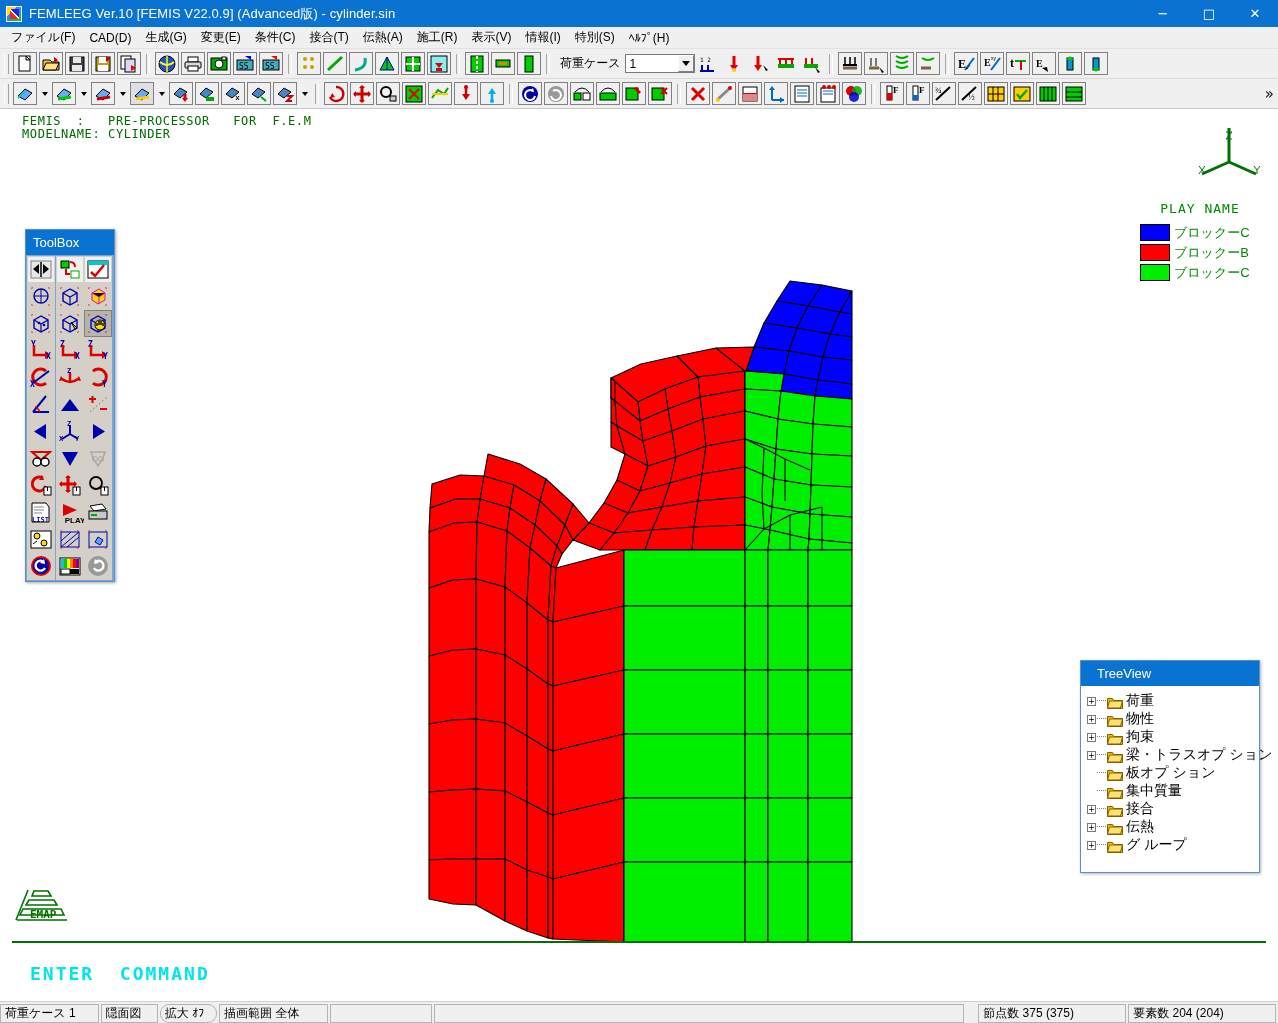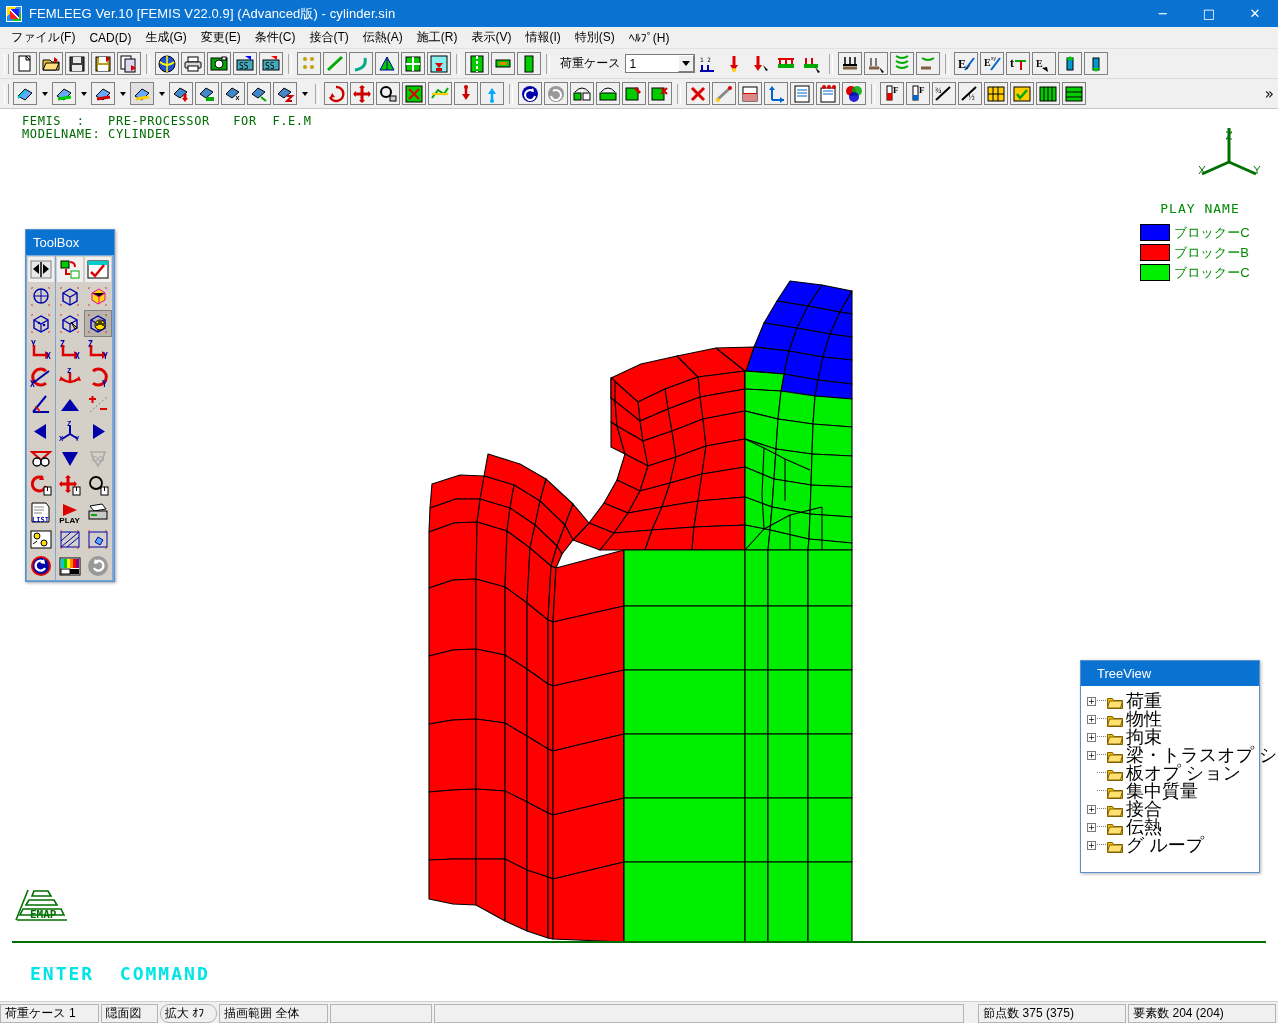--- a/index.html
+++ b/index.html
@@ -131,21 +131,21 @@
   }
   #tvlist{padding:6px 0 18px 2px;background:#fff;}
   .tvrow{display:flex;align-items:center;height:18px;padding-left:4px;}
   .tvexp{
     width:9px;height:9px;border:1px solid #7a7a7a;background:#fff;font-size:8px;line-height:7px;
     text-align:center;color:#000;box-sizing:border-box;flex:none;font-family:"DejaVu Sans",sans-serif;
   }
   .tvexp.blank{border:none;background:transparent;}
   .tvdots{width:9px;border-top:1px dotted #808080;height:1px;flex:none;margin:0 1px;}
   .tvfolder{width:16px;height:13px;flex:none;margin-right:3px;}
-  .tvlabel{font-size:18px;color:#000;white-space:nowrap;}
+  .tvlabel{font-size:14px;color:#000;white-space:nowrap;}
   
   #statusbar{
     height:23px;background:#f0f0f0;display:flex;align-items:center;
     border-top:1px solid #d0d0d0;box-sizing:border-box;
   }
   .spanel{
     height:19px;border:1px solid #b4b4b4;background:#f0f0f0;margin-right:2px;
     display:flex;align-items:center;padding-left:4px;font-size:12px;box-sizing:border-box;
     white-space:nowrap;color:#000;
   }
@@ -1111,21 +1111,21 @@
           <svg width="24" height="23" viewBox="0 0 24 23">
             <path d="M3 2 h14 l3 4 v15 H3 Z" fill="#fff" stroke="#000"></path>
             <path d="M5 6 h10 M5 9 h10 M5 12 h8" stroke="#888"></path>
             <text x="3" y="21" font-size="7" font-weight="bold" fill="#00a" font-family="monospace">LIST</text>
           </svg>
         </div>
         <div class="tcell">
           <svg width="24" height="23" viewBox="0 0 24 23">
             <path d="M5 3 L19 9 L5 15 Z" fill="#d00"></path>
           </svg>
-          <div style="position: absolute; bottom: 0px; left: 0px; right: 0px; text-align: center; font-size: 8px; font-weight: bold;">PLAY</div>
+          <div style="position: absolute; bottom: 0px; left: 8px; right: 0px; text-align: left; font-size: 8px; font-weight: bold;">PLAY</div>
         </div>
         <div class="tcell">
           <svg width="24" height="23" viewBox="0 0 24 23">
             <path d="M4 5 L16 3 L20 8 L8 10 Z" fill="#fff" stroke="#000"></path>
             <rect x="3" y="10" width="18" height="8" fill="#c8c8c8" stroke="#000"></rect>
             <rect x="5" y="13" width="6" height="2" fill="#0a0"></rect>
           </svg>
         </div>
         <div class="tcell">
           <svg width="24" height="23" viewBox="0 0 24 23">

